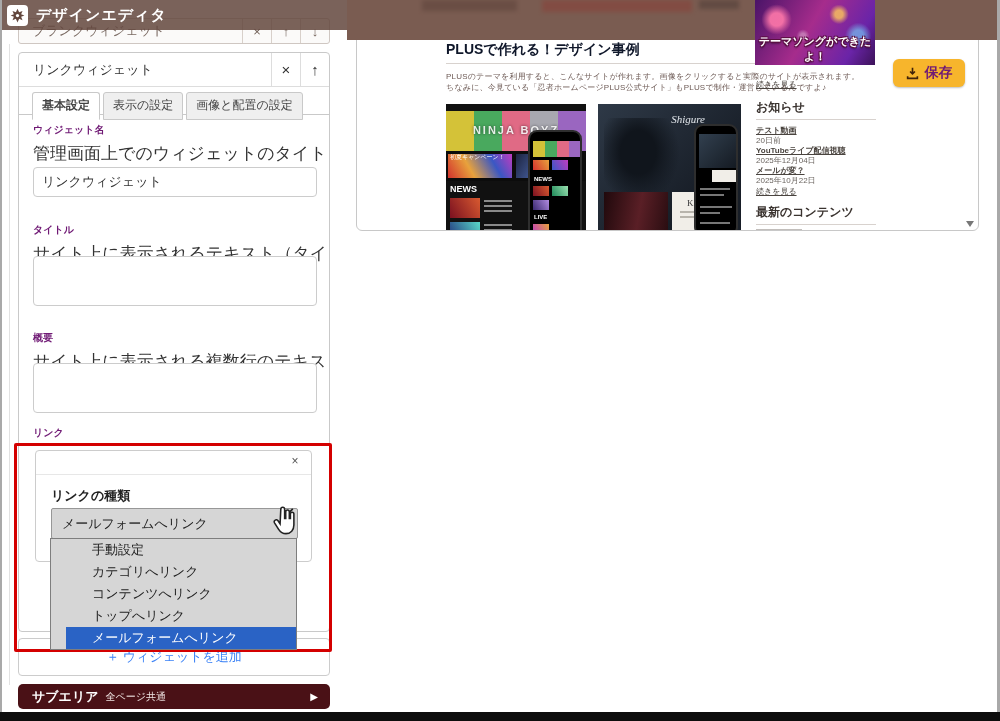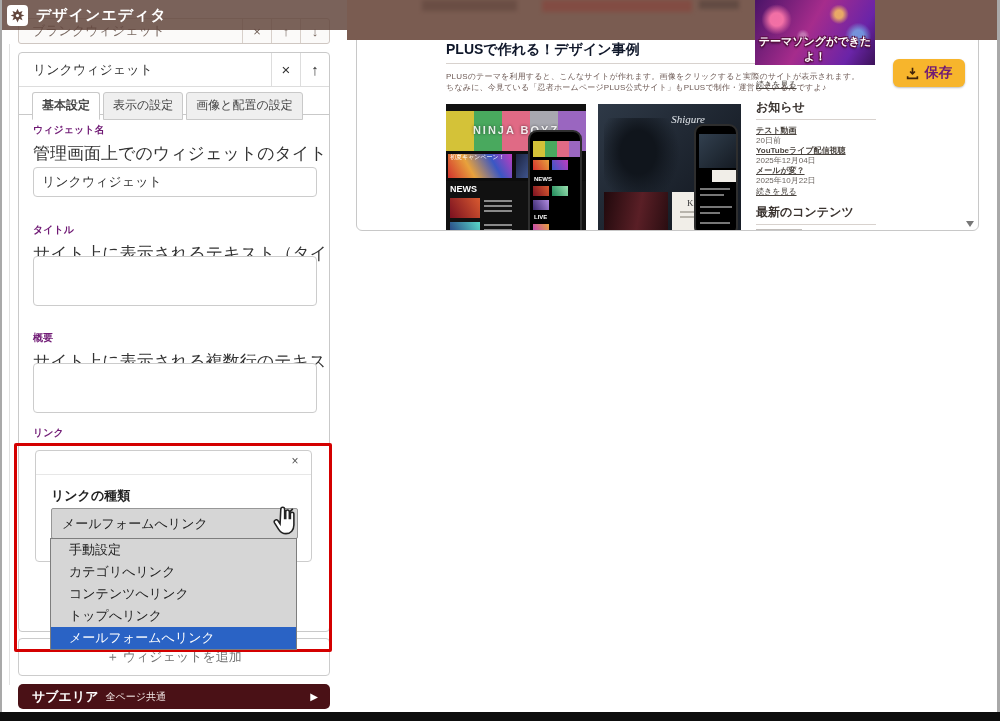--- a/index.html
+++ b/index.html
@@ -71,27 +71,27 @@
   .link-item { left:35px; top:450px; width:277px; height:112px; background:#fff;
                border:1px solid #ccc; border-radius:4px; z-index:15; }
   .li-header { position:absolute; left:0; top:0; width:100%; height:24px; border-bottom:1px solid #e7e7e7; }
   .li-close  { position:absolute; right:6px; top:3px; width:20px; height:18px; text-align:center;
                font-size:12px; color:#555; cursor:pointer; }
   .li-type-label { position:absolute; left:15px; top:36px; font-size:13px; font-weight:bold; color:#222; }
   .li-select { position:absolute; left:15px; top:57px; width:247px; height:31px; background:#d6d6d6;
                border:1px solid #979797; border-radius:2px; font-size:13px; line-height:29px;
                padding-left:10px; color:#222; cursor:pointer; }
   .dropdown { left:50px; top:538px; width:247px; background:#d6d6d6; border:1px solid #7e7e7e; z-index:30; }
-  .opt { height:22px; line-height:22px; padding-left:18px; font-size:13px; color:#222; cursor:pointer; }
+  .opt { height:22px; line-height:22px; padding-left:26px; font-size:13px; color:#222; cursor:pointer;margin-left:15px; }
   .opt.selected { background:#2a63c5; color:#fff; }
   .cursor-hand { left:270px; top:504px; z-index:40; pointer-events:none; }
 
   .add-widget { left:18px; top:638px; width:312px; height:38px; background:#fff;
                 border:1px solid #ccc; border-radius:4px; z-index:12; text-align:center;
-                line-height:36px; font-size:13px; color:#737373; cursor:pointer; }
+                line-height:36px; font-size:13px; color:#3b82f6; cursor:pointer; }
 
   .subarea { left:18px; top:684px; width:312px; height:25px; background:#4a1116; border-radius:5px;
              z-index:12; display:flex; align-items:center; color:#fff; cursor:pointer; }
   .subarea-label { margin-left:14px; font-size:13px; font-weight:bold; }
   .subarea-note  { margin-left:7px; font-size:10px; color:#efe4e2; }
   .subarea-arrow { margin-left:auto; margin-right:12px; font-size:10px; }
 
   
   .pane { left:356px; top:2px; width:623px; height:229px; background:#fff;
           border:1px solid #c8c8c8; border-radius:6px; z-index:3; overflow:hidden; }

